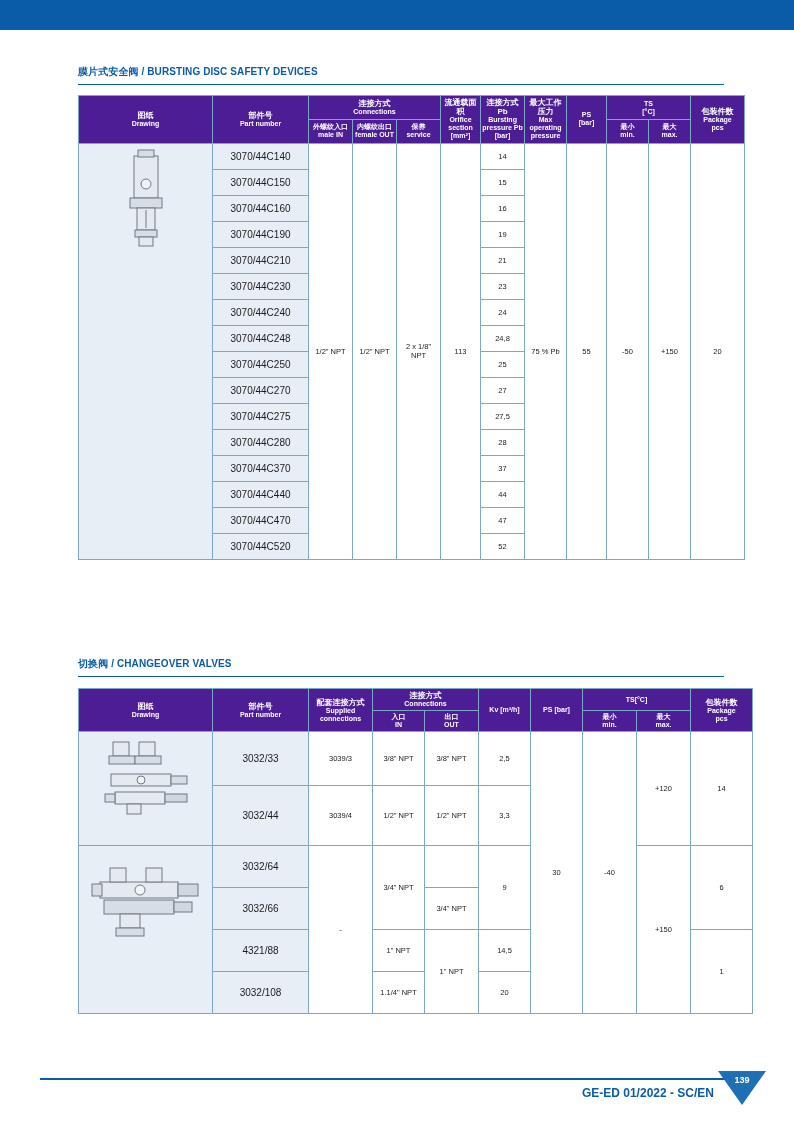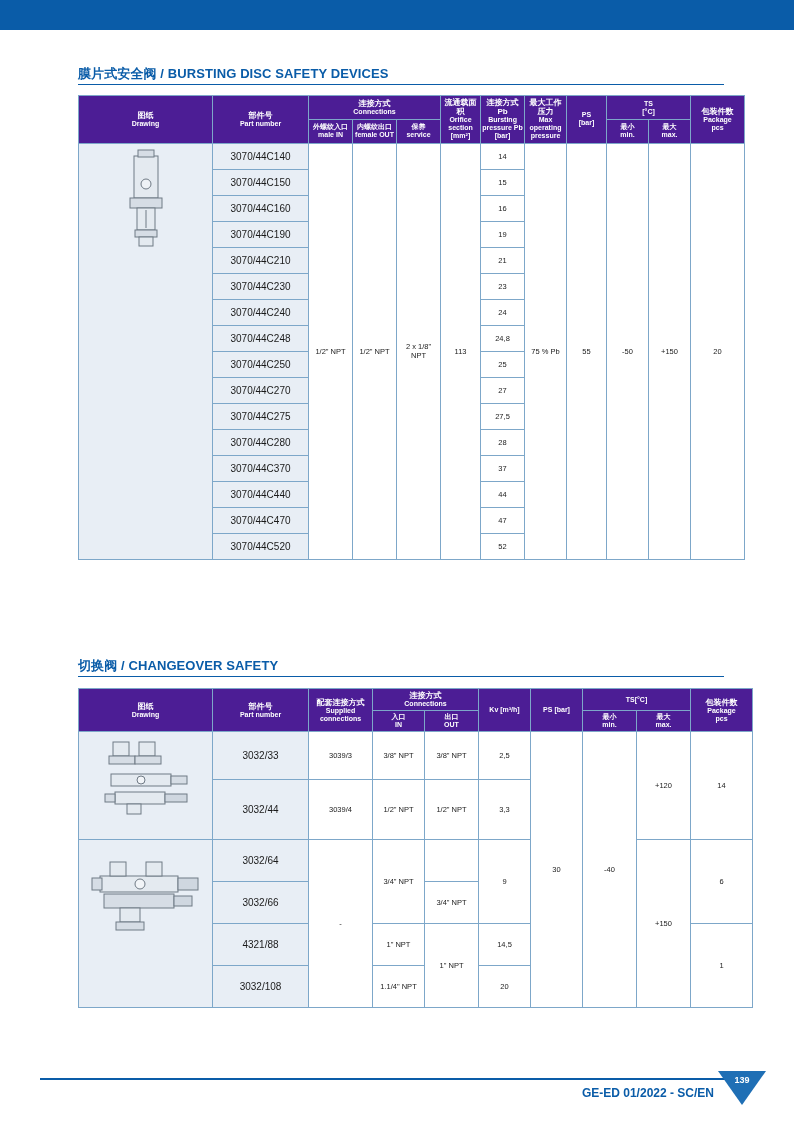--- a/index.html
+++ b/index.html
@@ -16,21 +16,21 @@
 
   
   .top-bar {
     position:absolute; left:0; top:0; width:794px; height:30px;
     background:#0a5ca8;
   }
 
   
   .sec-title {
     position:absolute;
-    font-size: 13px;
+    font-size: 10px;
     font-weight: bold;
     color: #0a5ca8;
     letter-spacing: .1px;
   }
   .sec-rule {
     position:absolute;
     height:1px; background:#0a5ca8;
   }
 
   table.cat {
@@ -271,21 +271,21 @@
           <td class="partcell">3070/44C470</td>
           <td>47</td>
         </tr>
       <tr>
           <td class="partcell">3070/44C520</td>
           <td>52</td>
         </tr>
     </tbody>
   </table>
 
-  <div class="sec-title" style="left:78px; top:657px;">切换阀 / CHANGEOVER SAFETY</div>
+  <div class="sec-title" style="left:78px; top:657px;">切换阀 / CHANGEOVER VALVES</div>
   <div class="sec-rule" style="left:78px; top:676px; width:646px;"></div>
 
   <table class="cat" style="left:78px; top:688px; width:646px;">
     <colgroup>
       <col style="width:134px">
       <col style="width:96px">
       <col style="width:64px">
       <col style="width:52px">
       <col style="width:54px">
       <col style="width:52px">
@@ -341,21 +341,21 @@
           <div class="en">min.</div>
         </th>
         <th>
           <div class="en">最大</div>
           <div class="en">max.</div>
         </th>
       </tr>
     </thead>
     <tbody>
 
-      <tr style="height:48px">
+      <tr style="height:54px">
         <td class="drawing" rowspan="2">
           <div class="dw">
             <svg width="110" height="92" viewBox="0 0 110 92">
               <rect x="22" y="8" width="16" height="14" fill="#e4eaf0" stroke="#6f7a85"></rect>
               <rect x="48" y="8" width="16" height="14" fill="#e4eaf0" stroke="#6f7a85"></rect>
               <rect x="18" y="22" width="26" height="8" fill="#d6dde5" stroke="#6f7a85"></rect>
               <rect x="44" y="22" width="26" height="8" fill="#d6dde5" stroke="#6f7a85"></rect>
               <rect x="20" y="40" width="60" height="12" fill="#e4eaf0" stroke="#6f7a85"></rect>
               <rect x="80" y="42" width="16" height="8" fill="#d6dde5" stroke="#6f7a85"></rect>
               <circle cx="50" cy="46" r="4" fill="#f2f5f8" stroke="#6f7a85"></circle>

